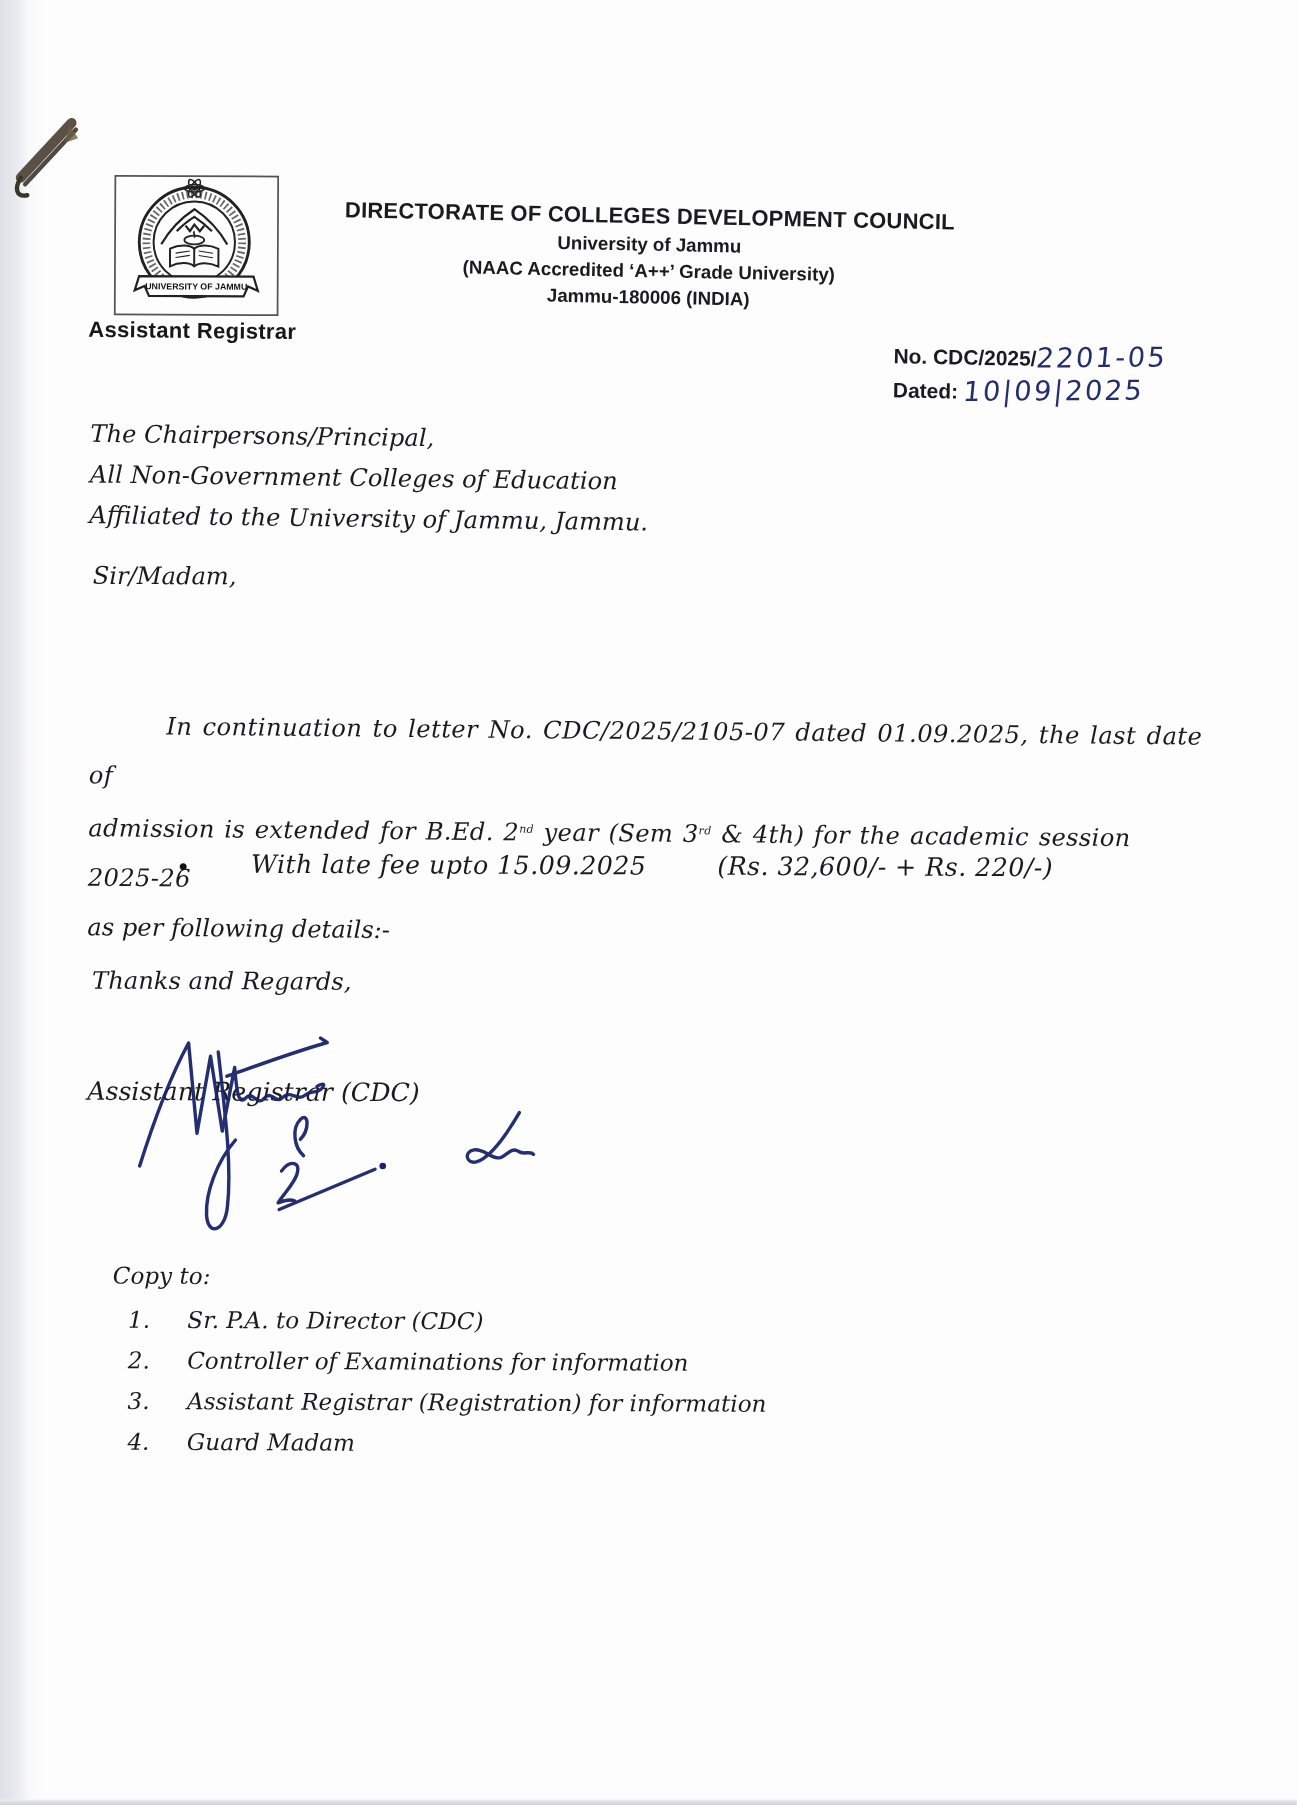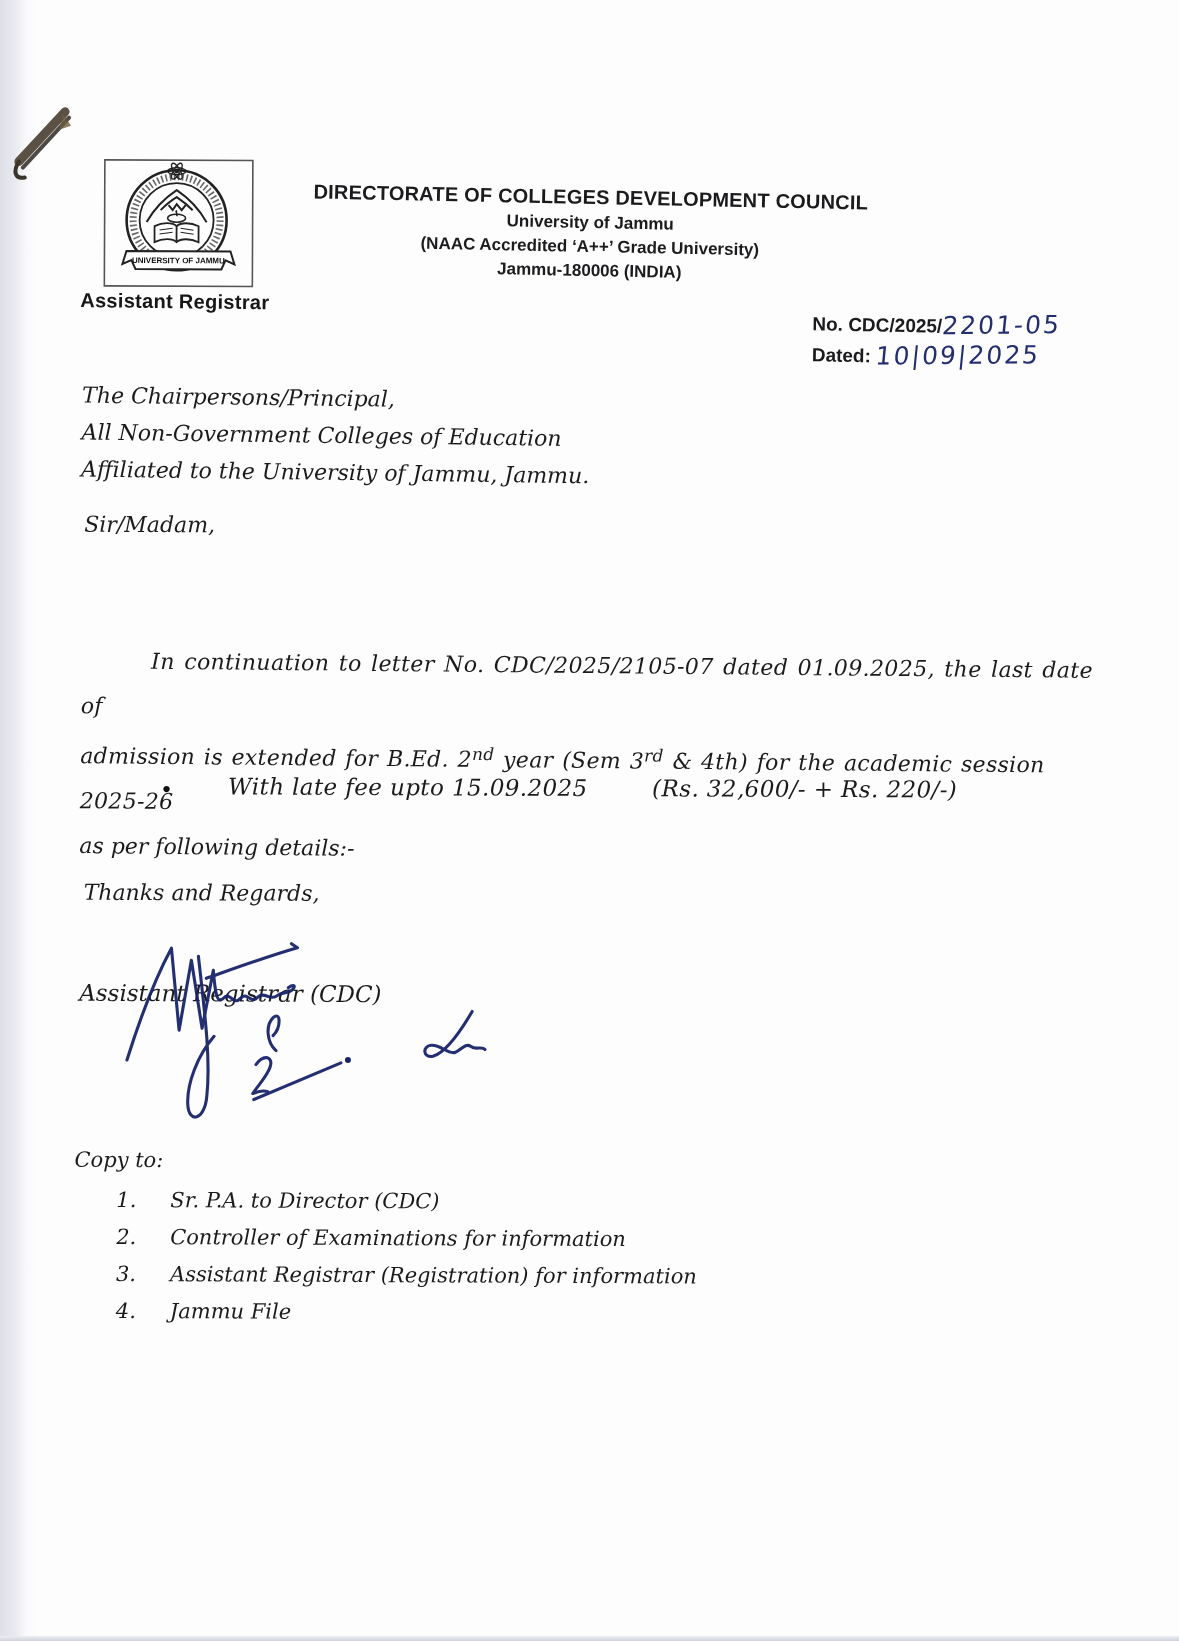--- a/index.html
+++ b/index.html
@@ -39,31 +39,31 @@
     font-family:"DejaVu Sans", sans-serif;color:#232e6e;font-size:25px;
     display:inline-block;transform:skewX(-6deg) rotate(-1.5deg);letter-spacing:2px;
   }
   
   .ser{font-family:"DejaVu Serif", serif;font-style:italic;color:#1b1b1d;}
   .recipient{position:absolute;left:80px;top:381px;font-size:22px;line-height:37px;transform:rotate(0.5deg);}
   .salutation{position:absolute;left:83px;top:514px;font-size:22px;}
   .para{position:absolute;left:80px;top:643px;width:1012px;font-size:22px;line-height:45px;transform:rotate(0.3deg);}
   .para .l1{text-indent:70px;letter-spacing:.4px;word-spacing:2px;}
   .para .l2{letter-spacing:.3px;word-spacing:1.5px;}
-  sup.ss{font-size:17px;vertical-align:7px;}
+  sup.ss{font-size:10px;vertical-align:7px;}
   .bullet-row{position:absolute;left:160px;top:775px;font-size:23px;}
   .bullet-dot{position:absolute;left:0;top:4px;font-size:22px;color:#111;}
   .bullet-text{position:absolute;left:68px;top:0;white-space:nowrap;letter-spacing:.4px;}
   .bullet-fees{position:absolute;left:492px;top:0;white-space:nowrap;letter-spacing:.4px;}
   
   .thanks{position:absolute;left:84px;top:882px;font-size:22px;}
   .signatory{position:absolute;left:80px;top:982px;font-size:23px;z-index:1;}
   .signature{position:absolute;left:95px;top:900px;z-index:2;}
   
-  .copyto-label{position:absolute;left:76px;top:1150px;font-size:21px;}
+  .copyto-label{position:absolute;left:104px;top:1150px;font-size:21px;}
   .copy-list{position:absolute;left:118px;top:1184px;font-size:21px;line-height:37px;}
   .copy-item{position:relative;height:37px;white-space:nowrap;}
   .copy-num{display:inline-block;width:54px;}
   .staple{position:absolute;left:4px;top:98px;}
 </style>
 </head>
 <body>
 
 <div class="page"></div>
 <div class="page-bottom-edge"></div>
@@ -176,17 +176,17 @@
     <div class="copy-item">
       <span class="copy-num">1.</span><span>Sr. P.A. to Director (CDC)</span>
     </div>
     <div class="copy-item">
       <span class="copy-num">2.</span><span>Controller of Examinations for information</span>
     </div>
     <div class="copy-item">
       <span class="copy-num">3.</span><span>Assistant Registrar (Registration) for information</span>
     </div>
     <div class="copy-item">
-      <span class="copy-num">4.</span><span>Jammu File</span>
+      <span class="copy-num">4.</span><span>Guard Madam</span>
     </div>
   </div>
 
 </div>
 
 </body></html>

